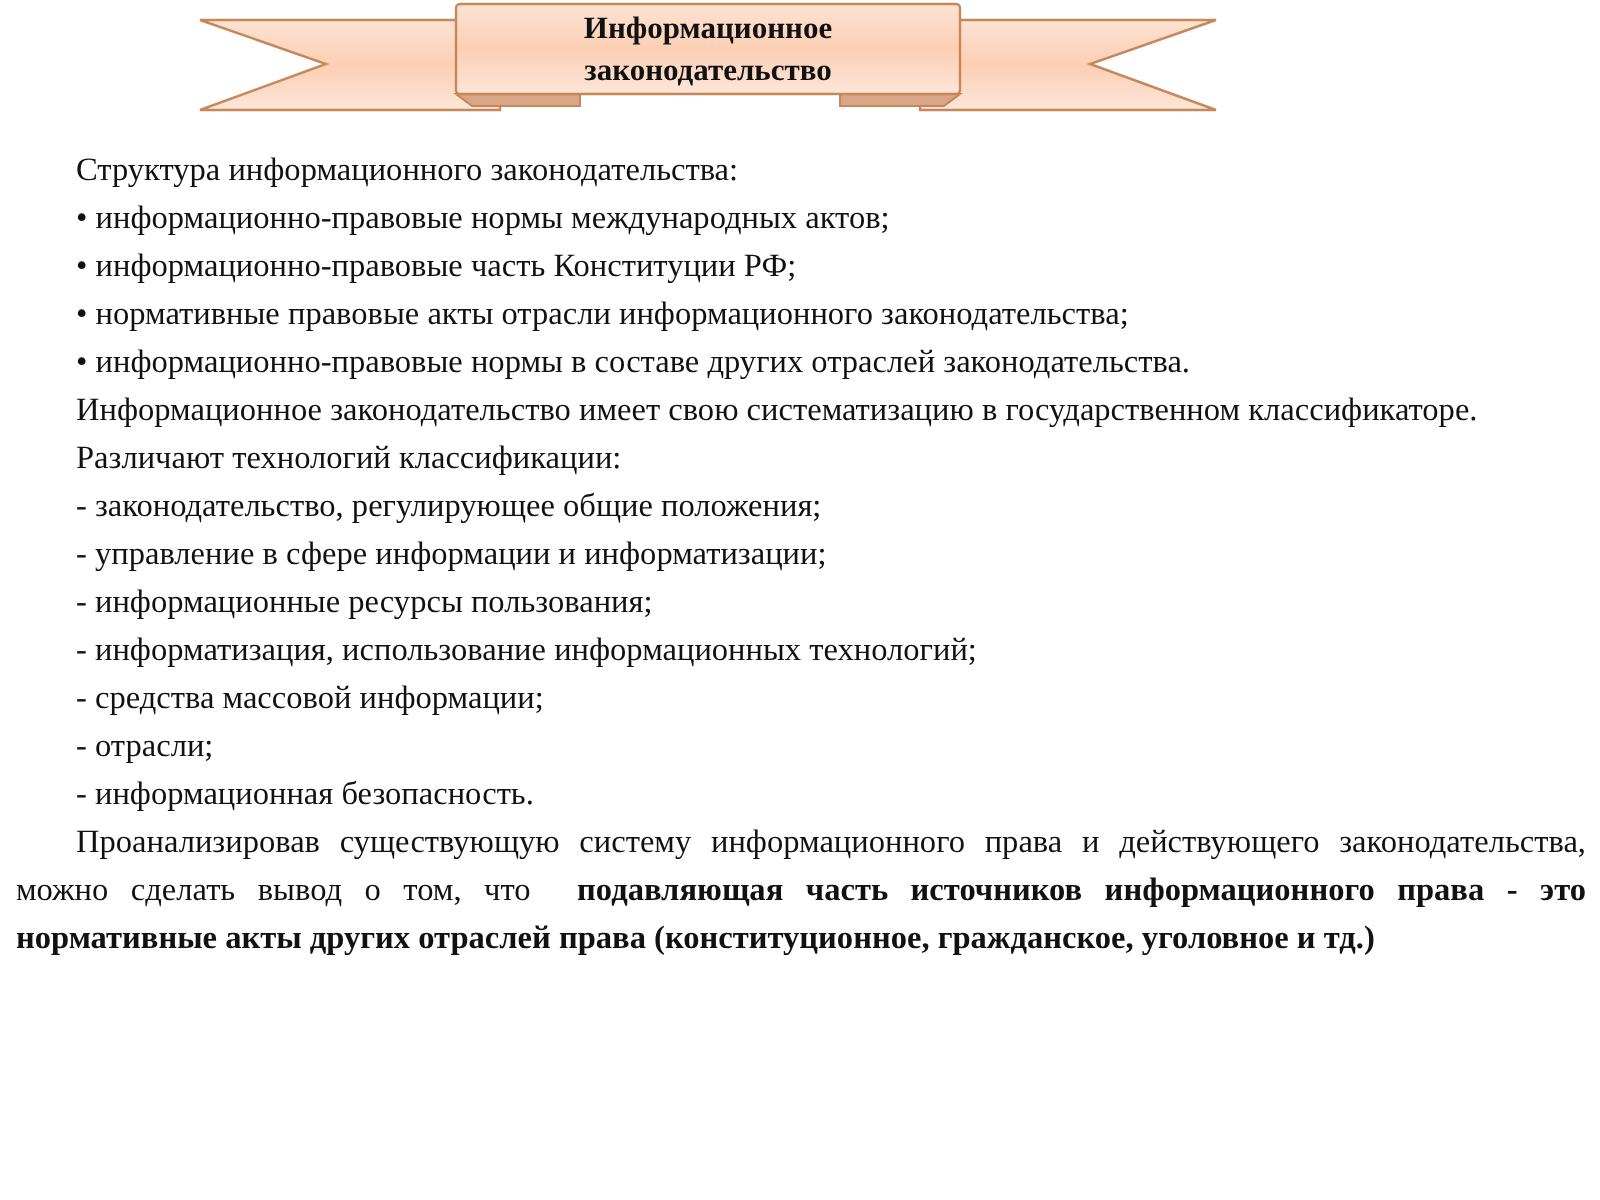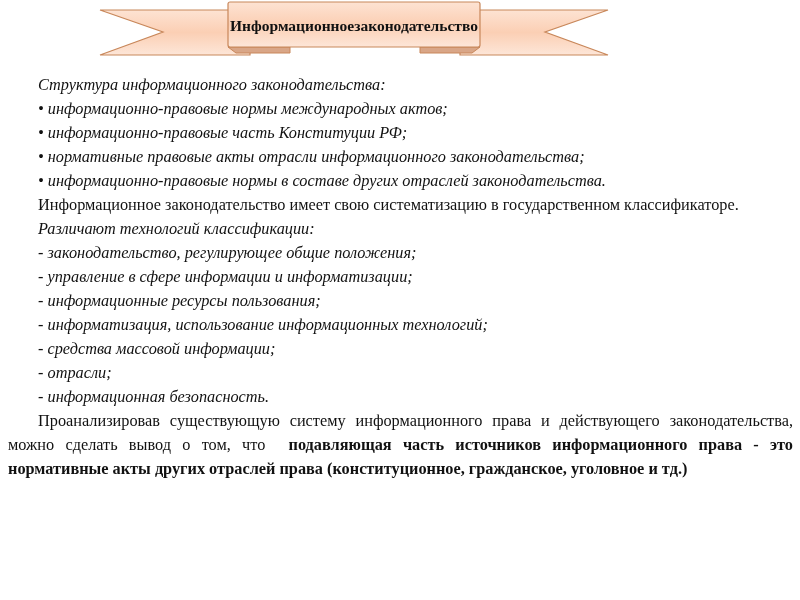--- a/index.html
+++ b/index.html
@@ -1,24 +1,24 @@
 <!DOCTYPE html>
 <html><head>
 <meta charset="utf-8">
 <style>
   html, body { margin:0; padding:0; }
   body { width:800px; height:600px; background:#ffffff; position:relative; overflow:hidden;
          font-family:"Liberation Serif", "DejaVu Serif", serif; color:#111; }
   .banner { position:absolute; left:0; top:0; width:800px; height:60px; }
   .banner svg { position:absolute; left:0; top:0; }
   .banner-title { position:absolute; left:228px; top:2px; width:252px; height:46px;
-         display:flex; flex-direction:row; align-items:center; justify-content:center;
+         display:flex; flex-direction:column; align-items:center; justify-content:center;
          font-weight:bold; font-size:15.5px; line-height:21px; color:#111; text-align:center; }
   .content { position:absolute; left:8px; top:73px; width:785px; font-size:16.3px; line-height:24px; }
-  .line { white-space:nowrap;font-style:italic; }
+  .line { white-space:nowrap; }
   .indent { padding-left:30px; }
   .para-last { text-indent:30px; text-align:justify; text-align-last:left; }
   b { font-weight:bold;margin-left:12px; }
 </style>
 </head>
 <body>
 
 <div class="banner">
   <svg width="800" height="60">
     <defs>

